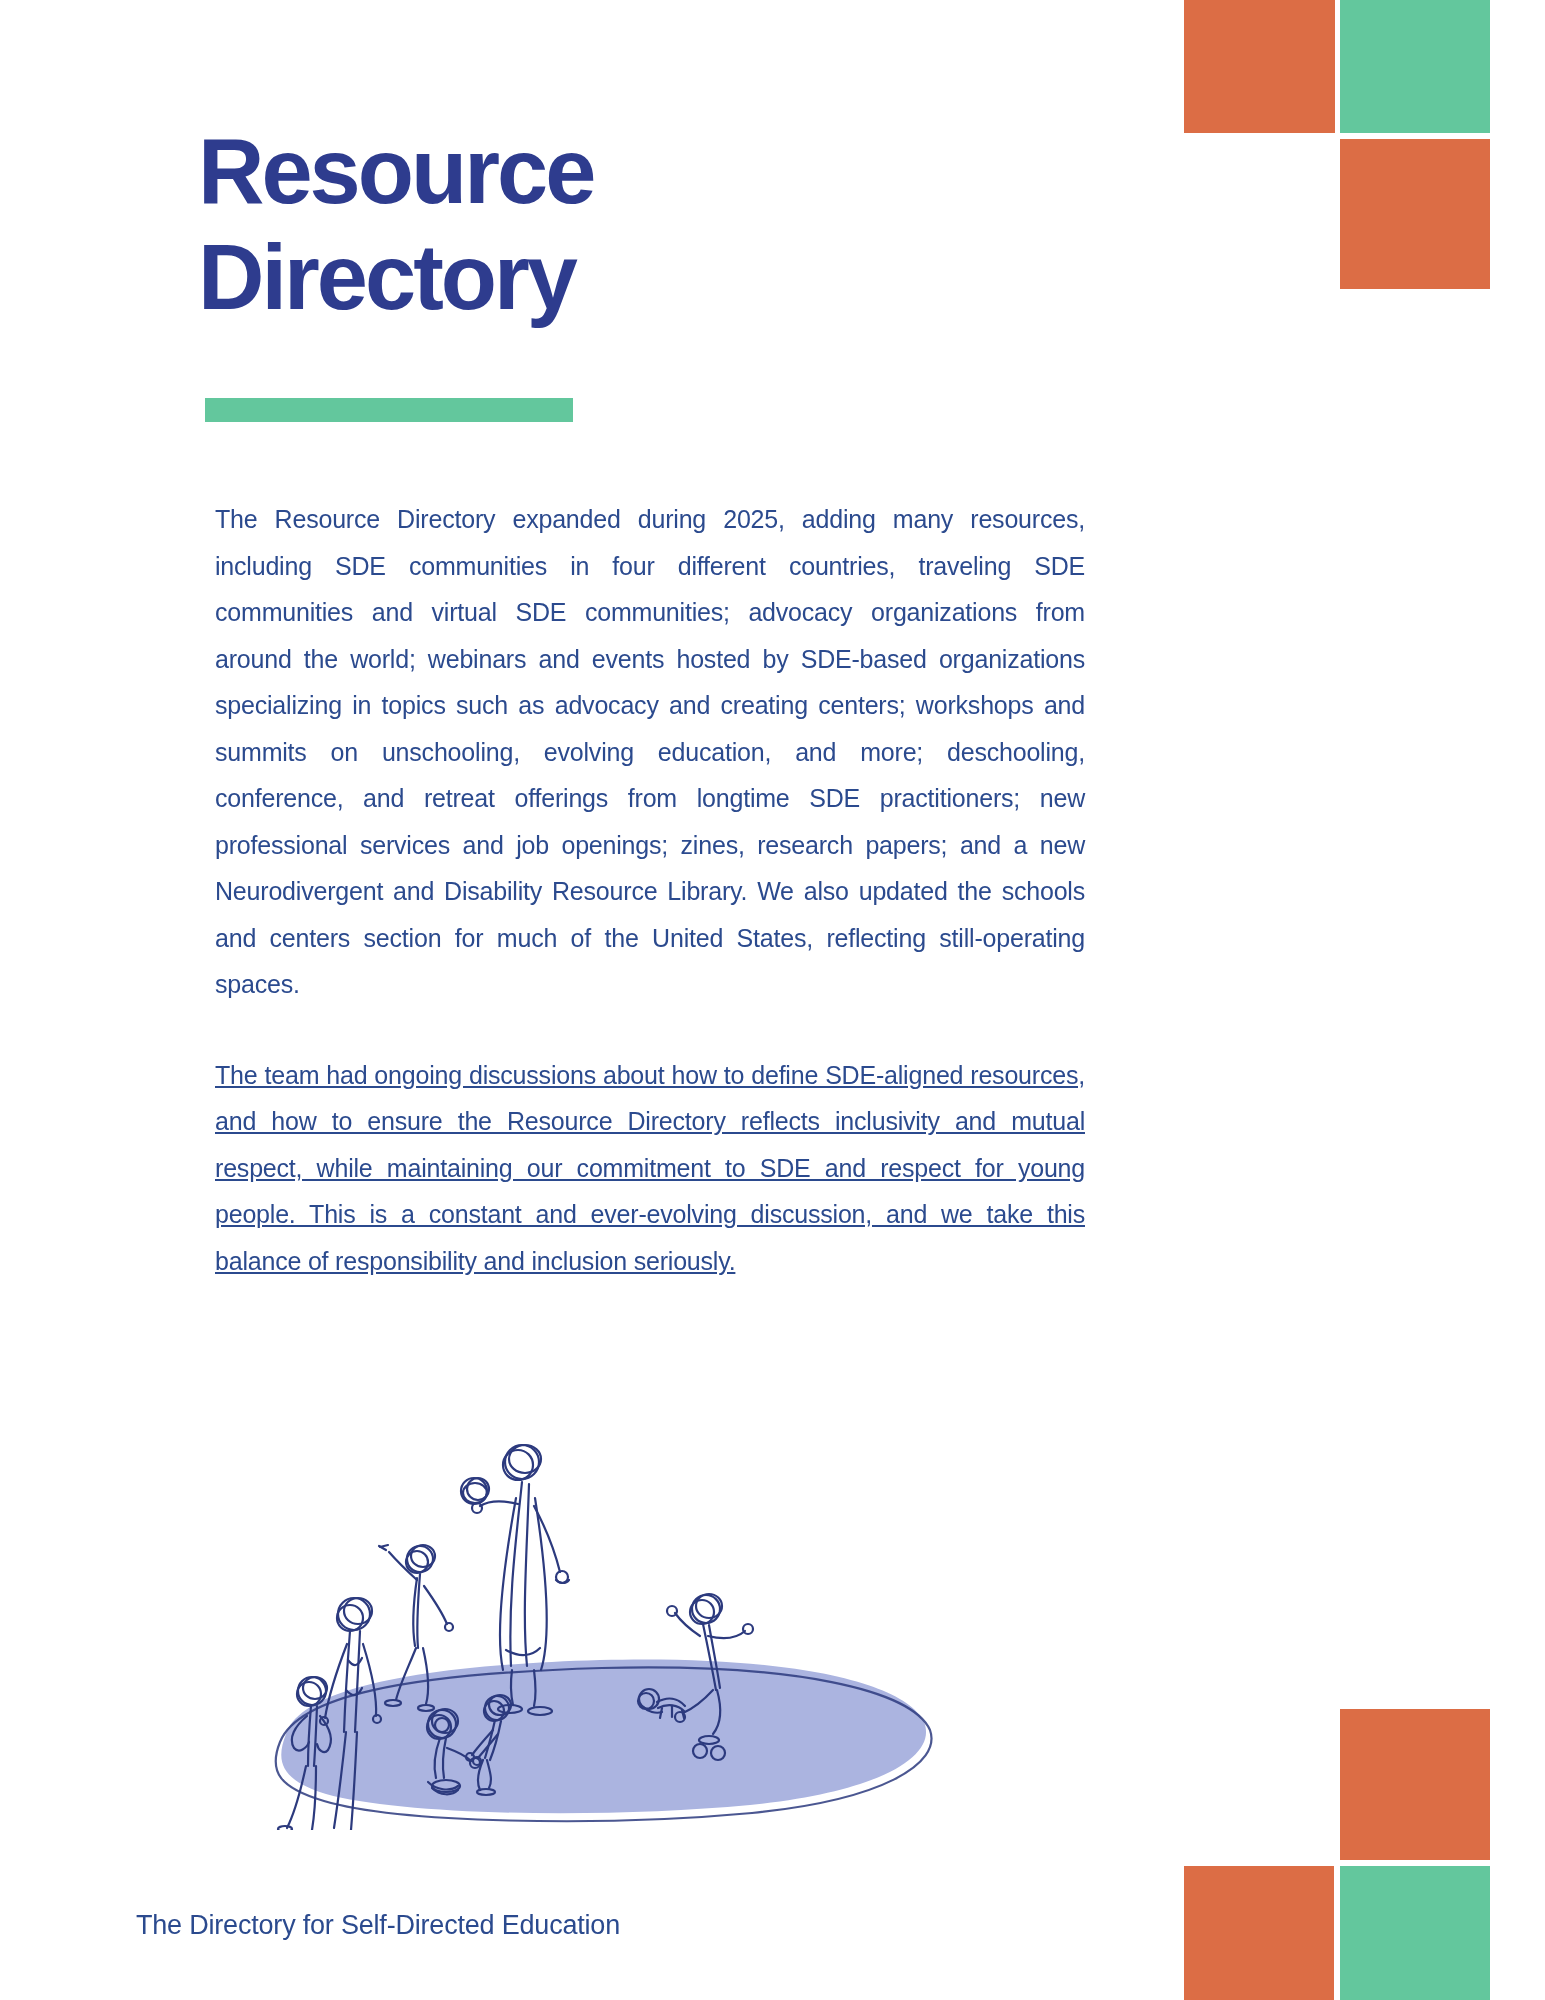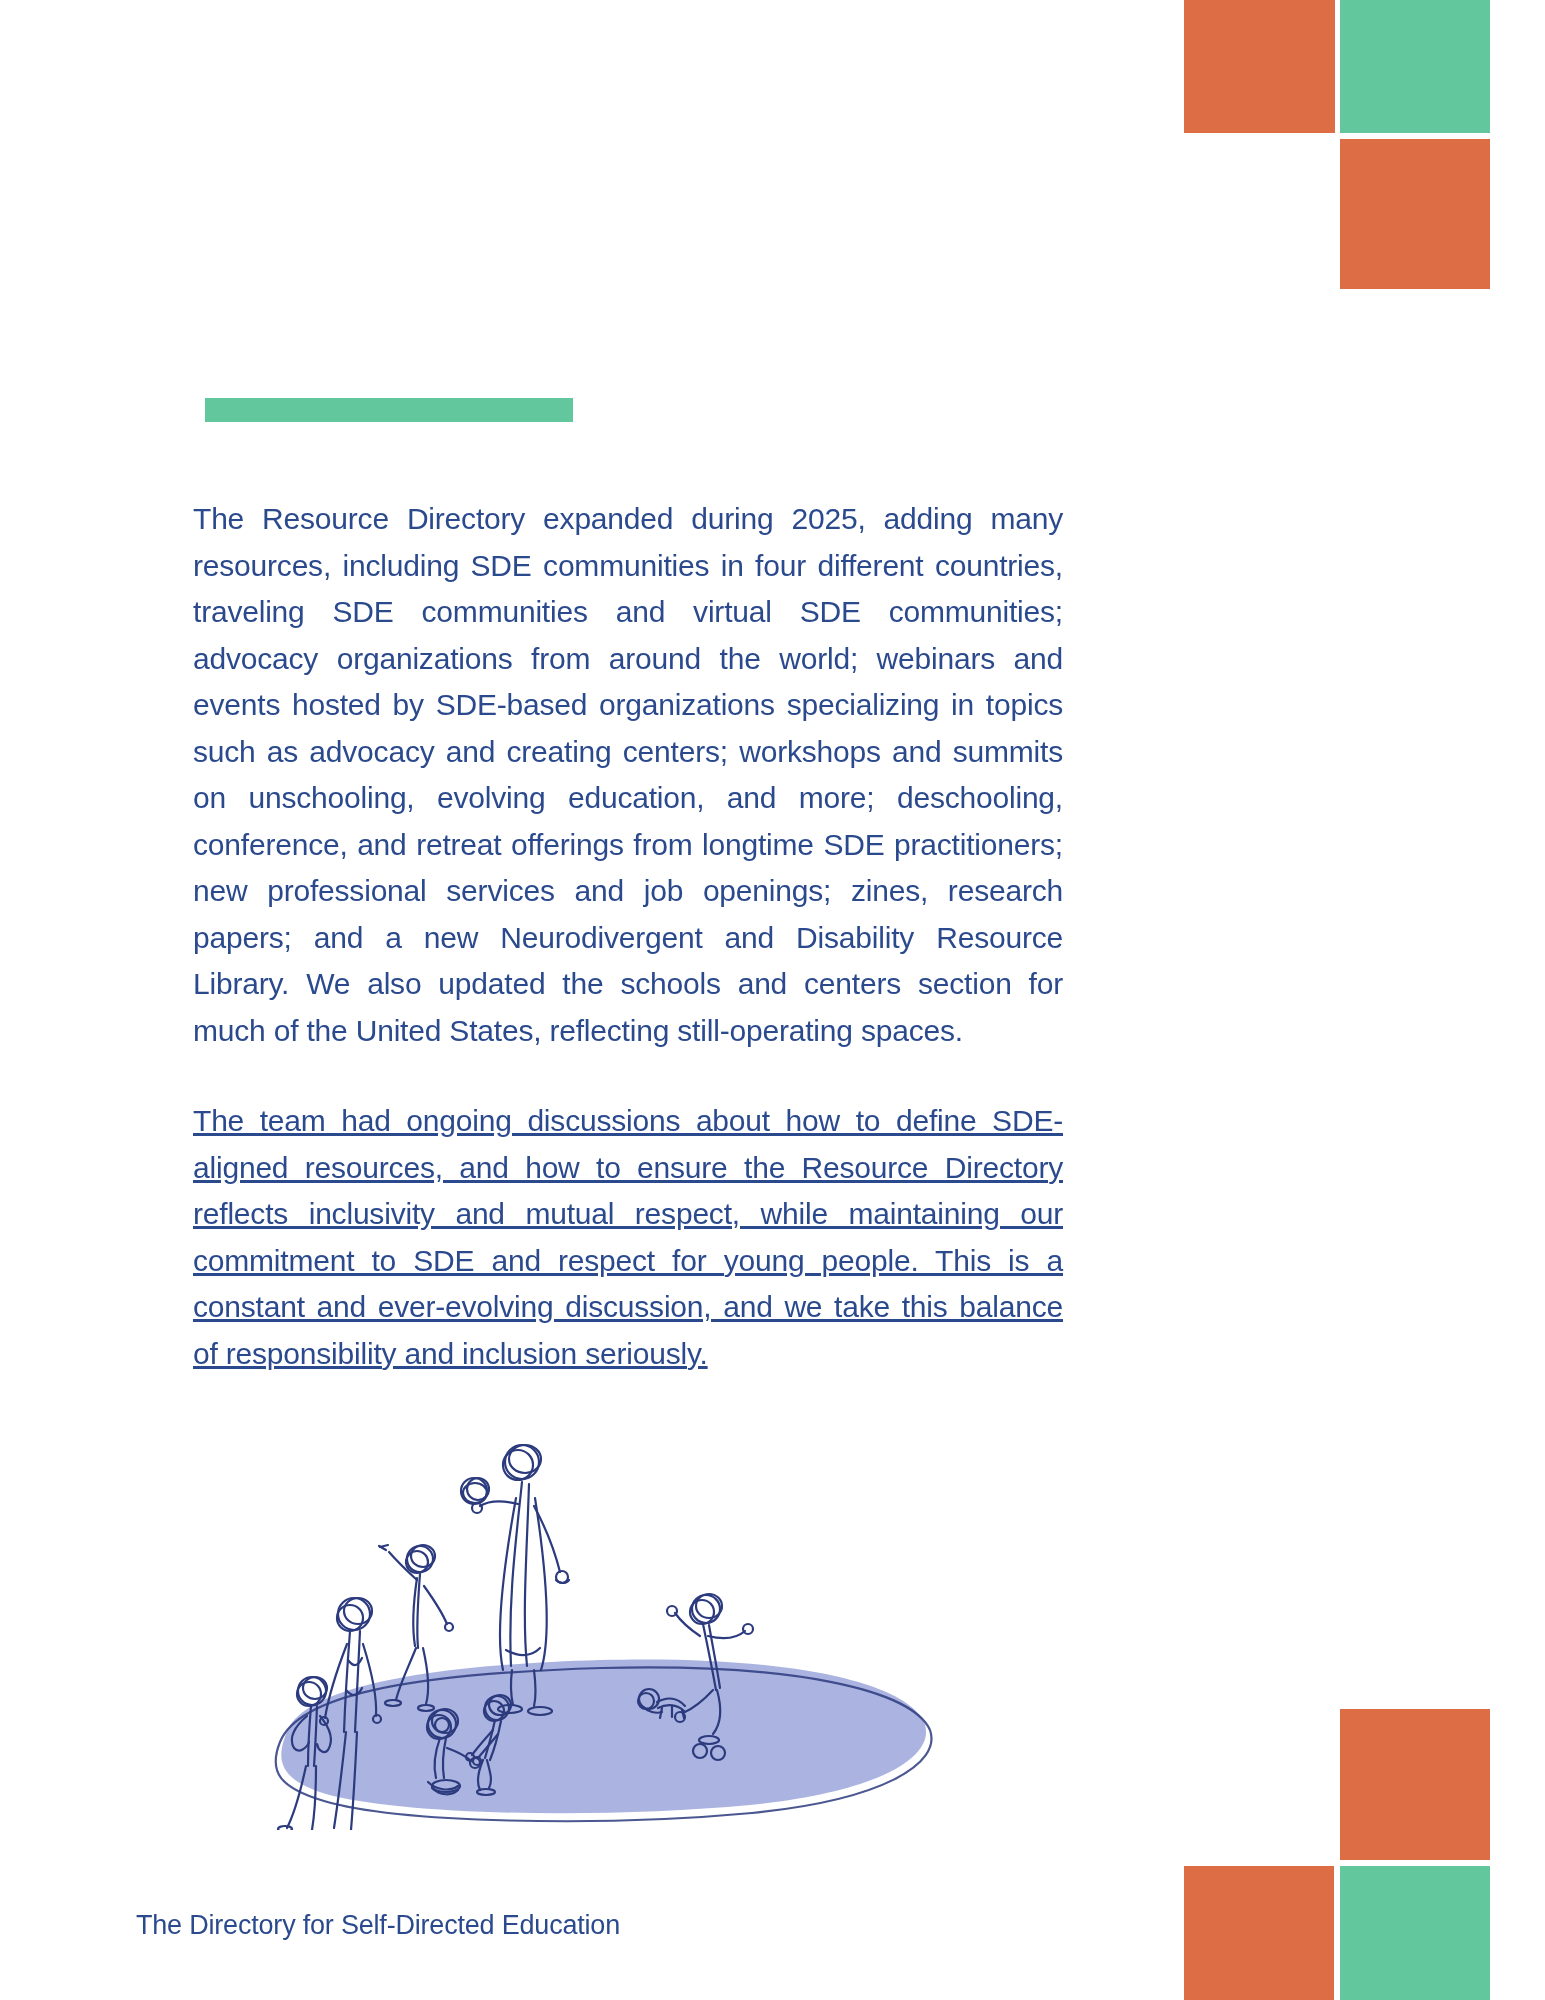--- a/index.html
+++ b/index.html
@@ -46,25 +46,25 @@
     position: absolute;
     left: 205px;
     top: 398px;
     width: 368px;
     height: 24px;
     background: #63C79D;
   }
   
   .copy {
     position: absolute;
-    left: 193px;
+    left: 215px;
     top: 496px;
     width: 870px;
     color: #2B4A8E;
-    font-size: 30px;
+    font-size: 25px;
     line-height: 46.5px;
     letter-spacing: -0.2px;
     text-align: justify;
   }
   .copy p { margin: 0; }
   .copy p + p { margin-top: 44px; text-decoration: underline; }
   
   .illustration {
     position: absolute;
     left: 250px;
@@ -88,20 +88,21 @@
 <div class="page">
 
   <div class="sq orange tr-1"></div>
   <div class="sq green tr-2"></div>
   <div class="sq orange tr-3"></div>
 
   <div class="sq orange br-1"></div>
   <div class="sq orange br-2"></div>
   <div class="sq green br-3"></div>
 
+  <h1 class="title">Resource Directory</h1>
   <div class="title-bar"></div>
 
   <div class="copy">
     <p>The Resource Directory expanded during 2025, adding many resources, including SDE communities in four different countries, traveling SDE communities and virtual SDE communities; advocacy organizations from around the world;  webinars and events hosted by SDE-based organizations specializing in topics such as advocacy and creating centers;  workshops and summits on unschooling, evolving education, and more; deschooling, conference, and retreat offerings from longtime SDE practitioners; new professional services and job openings; zines, research papers; and a new Neurodivergent and Disability Resource Library. We also updated the schools and centers section for much of the United States, reflecting still-operating spaces.</p>
     <p>The team had ongoing discussions about how to define SDE-aligned resources, and how to ensure the Resource Directory reflects inclusivity and mutual respect, while maintaining our commitment to SDE and respect for young people. This is a constant and ever-evolving discussion, and we take this balance of responsibility and inclusion seriously.</p>
   </div>
 
   <svg class="illustration" viewBox="0 0 700 430" xmlns="http://www.w3.org/2000/svg">
 
     <path fill="#ABB4E0" stroke="none" d="M36,334 C50,292 150,266 350,260 C540,255 655,282 674,322 C688,356 630,392 500,405 C350,419 150,415 76,394 C34,381 24,364 36,334 Z"></path>

